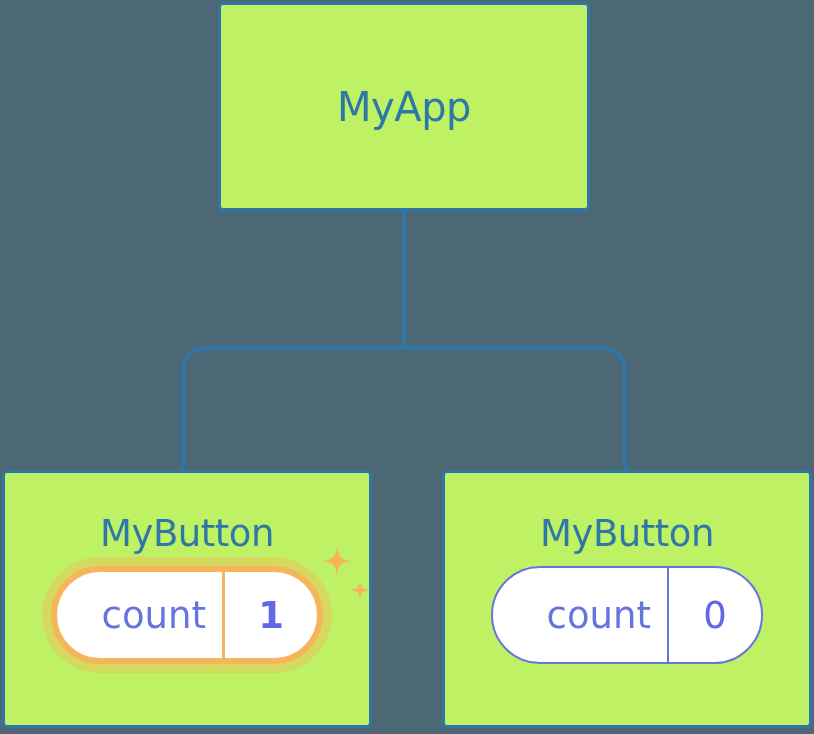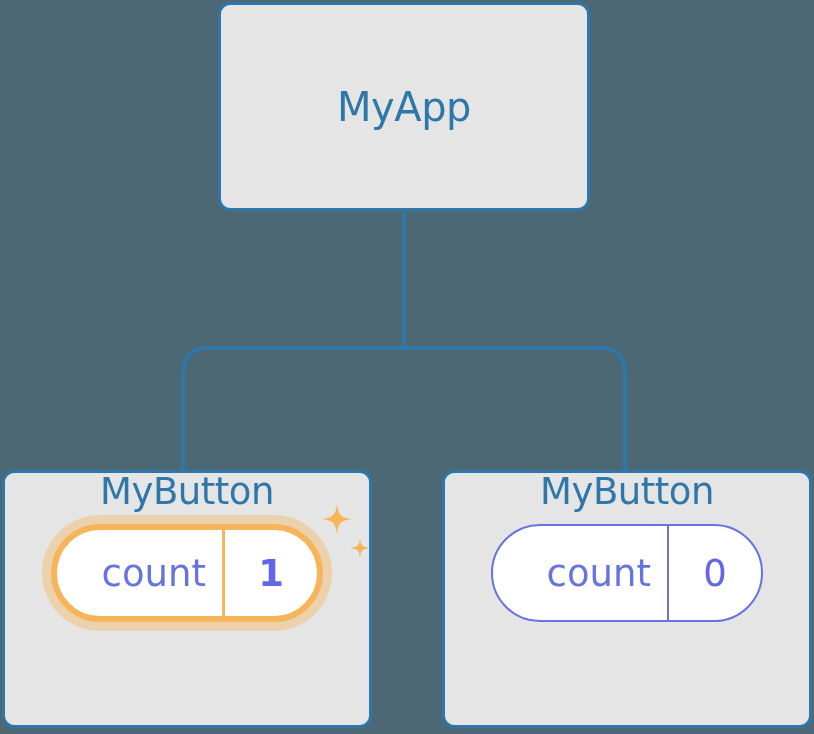--- a/index.html
+++ b/index.html
@@ -29,41 +29,42 @@
     left: 0;
     top: 0;
     width: 814px;
     height: 734px;
     pointer-events: none;
   }
 
   
   .node {
     position: absolute;
-    background: #e5e5e5;
+    background: #bef264;
     border: 3px solid #2e77a8;
-    border-radius: 12px;
+    border-radius: 5px;
     box-sizing: border-box;
   }
 
   .node-root {
     left: 218px;
     top: 2px;
     width: 372px;
     height: 209px;
     display: flex;
     align-items: center;
     justify-content: center;
   }
 
   .node-child {
     height: 258px;
     display: flex;
     flex-direction: column;
     align-items: center;
+    padding-top: 42px;
     box-sizing: border-box;
   }
 
   .node-child-left {
     left: 2px;
     top: 470px;
     width: 370px;
   }
 
   .node-child-right {

